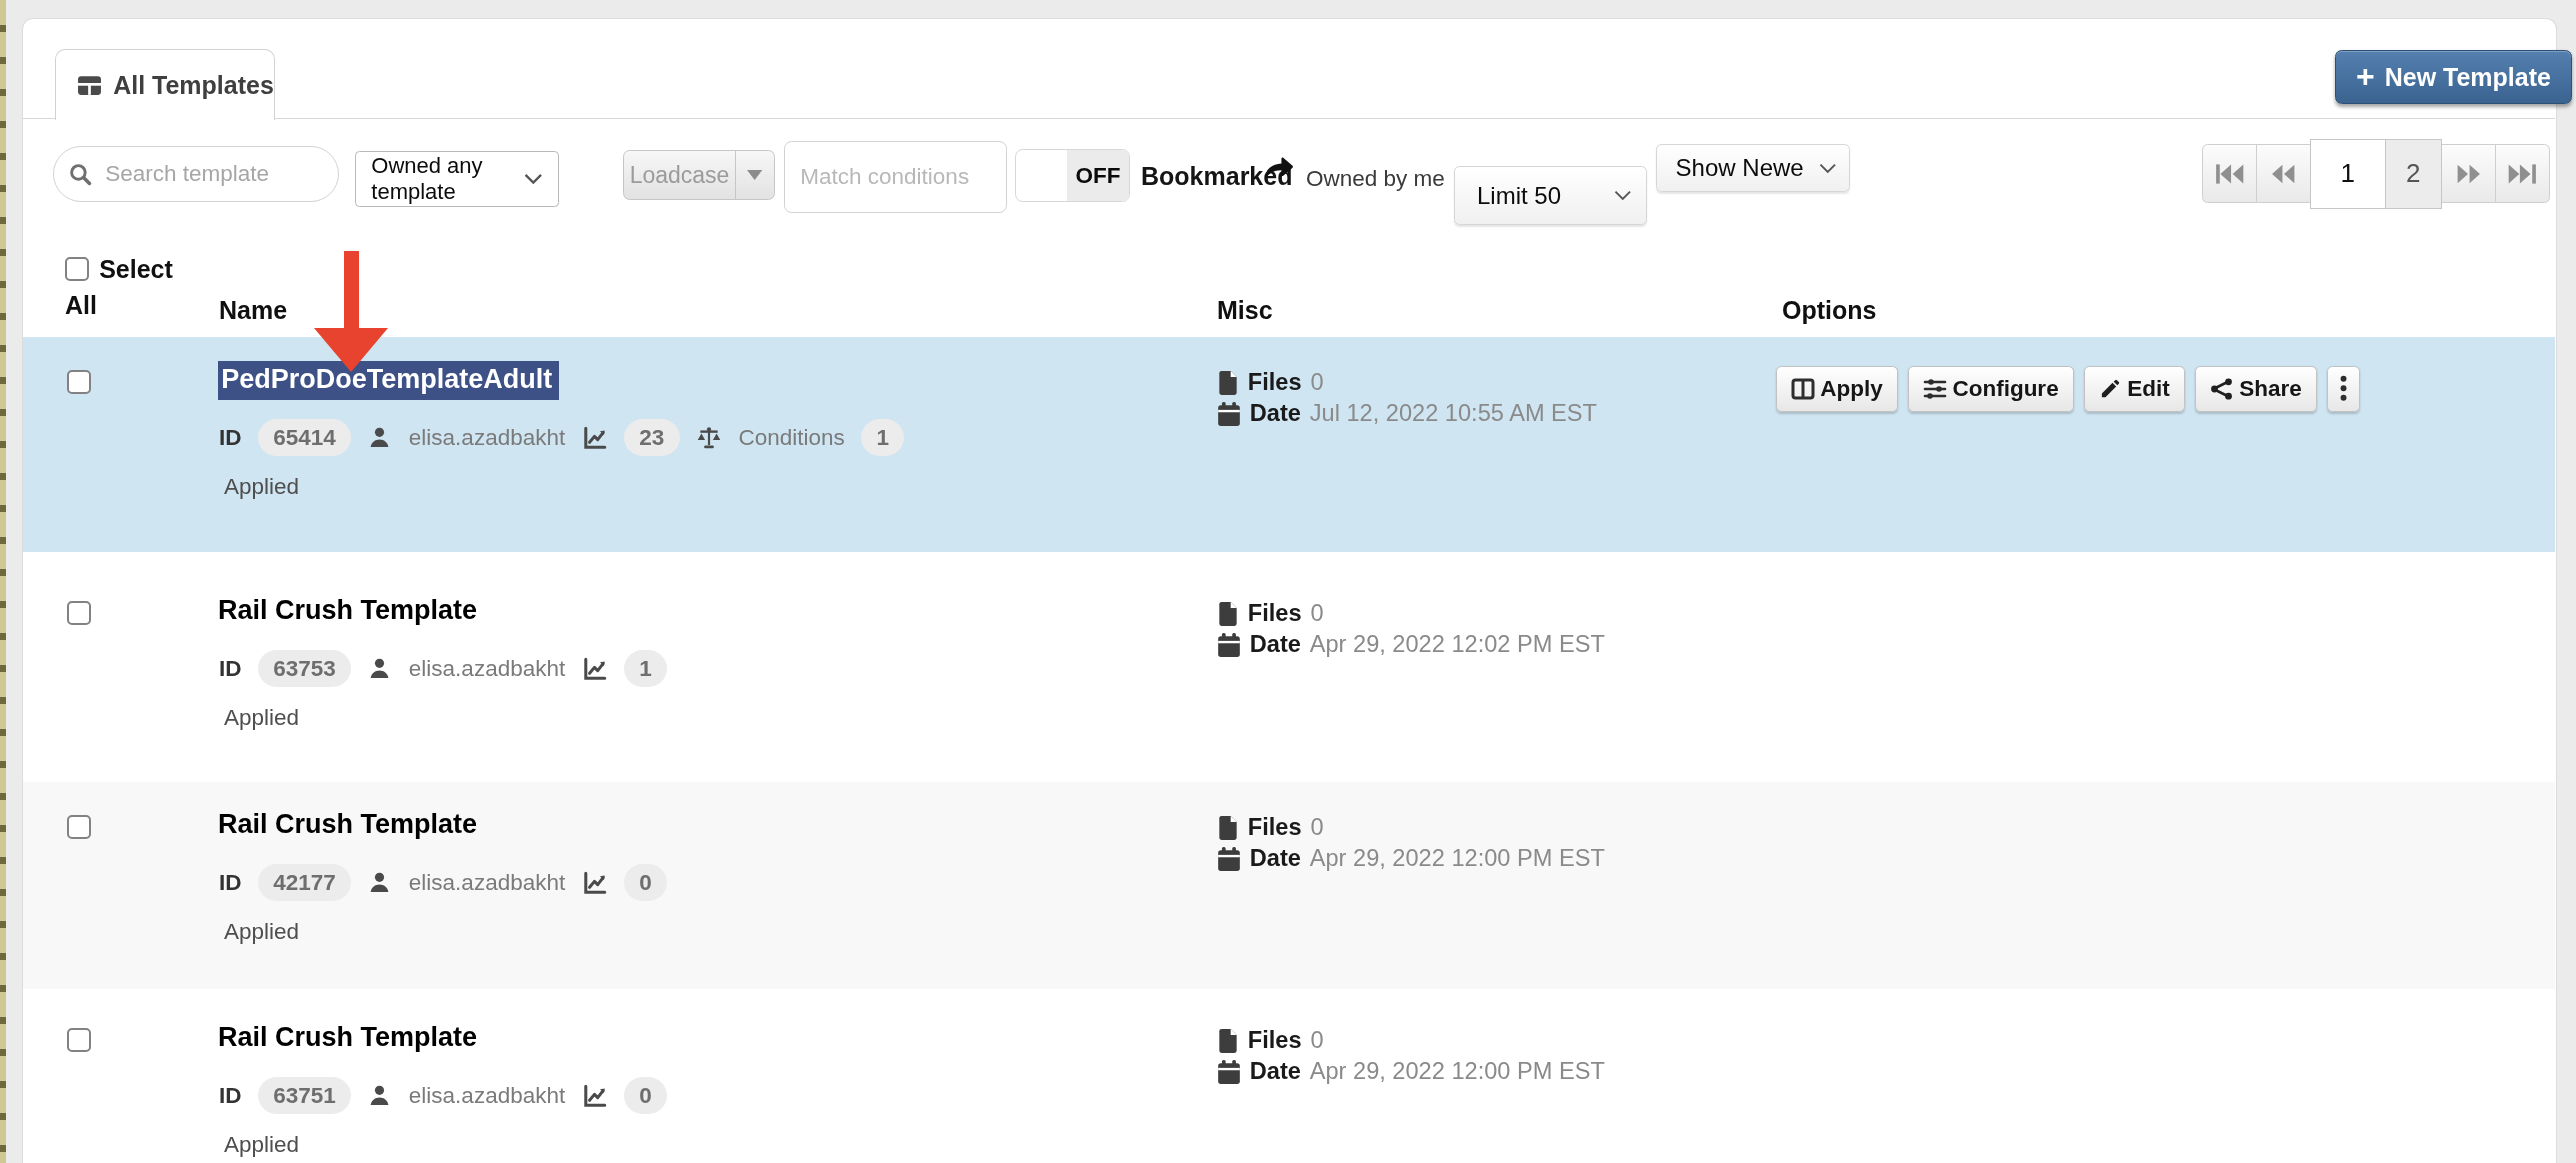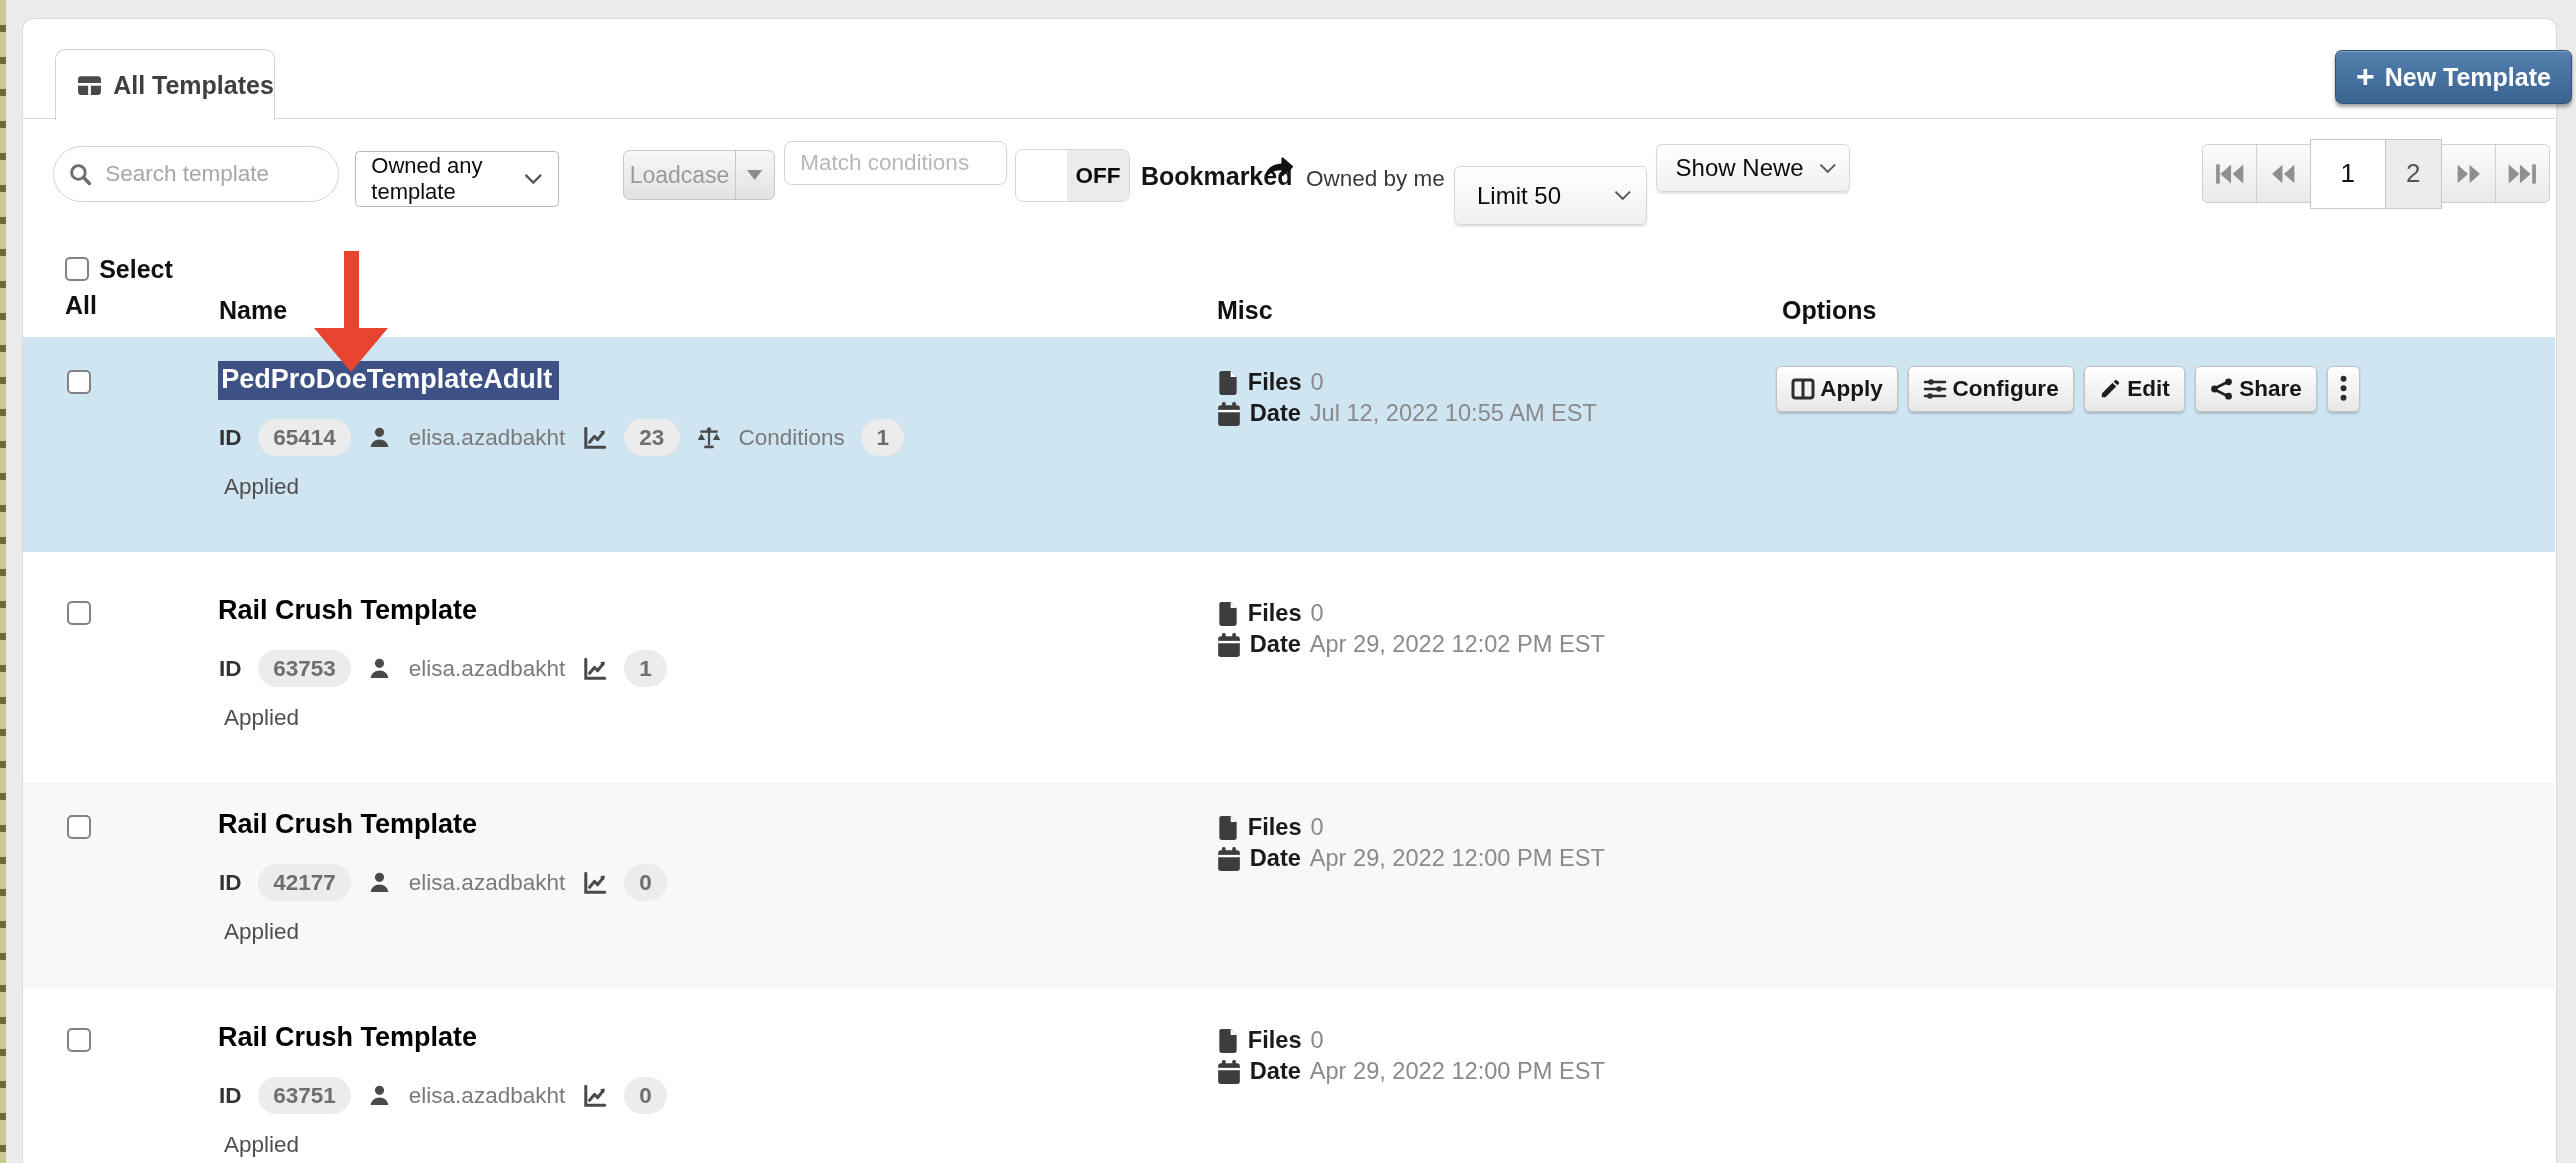--- a/index.html
+++ b/index.html
@@ -44,21 +44,21 @@
     padding:0 15.3px;font-size:22px;color:#0c0c0c;}
   .sel-caret{margin-left:auto;}
 
   .loadcase{left:623px;top:150px;width:152px;height:50px;box-sizing:border-box;
     border:1.1px solid #c6c6c6;border-radius:6.6px;background:linear-gradient(#f7f7f7,#e2e2e2);
     display:flex;overflow:hidden;cursor:pointer;}
   .loadcase-main{flex:1;display:flex;align-items:center;justify-content:center;
     font-size:23px;color:#9b9b9b;}
   .loadcase-caret{width:38px;border-left:1.1px solid #c6c6c6;display:flex;align-items:center;justify-content:center;}
 
-  .match-input{left:784px;top:141px;width:223px;height:44px;box-sizing:border-box;
+  .match-input{left:784px;top:141px;width:223px;height:72px;box-sizing:border-box;
     border:1.6px solid #d2d2d2;border-radius:7.7px;background:#fff;outline:none;
     font-size:22.5px;color:#333;padding:0 15.3px;font-family:inherit;}
   .match-input::placeholder{color:#b8b8b8;}
 
   .toggle{left:1015px;top:149px;width:115px;height:53px;box-sizing:border-box;
     border:1.1px solid #d7d7d7;border-radius:7.7px;background:#fff;display:flex;overflow:hidden;cursor:pointer;}
   .toggle-off{margin-left:auto;width:62px;background:#ebebeb;display:flex;align-items:center;justify-content:center;
     font-size:22.5px;font-weight:800;color:#0a0a0a;}
 
   .bookmarked{left:1141px;top:162px;font-size:25px;font-weight:bold;color:#151515;}

